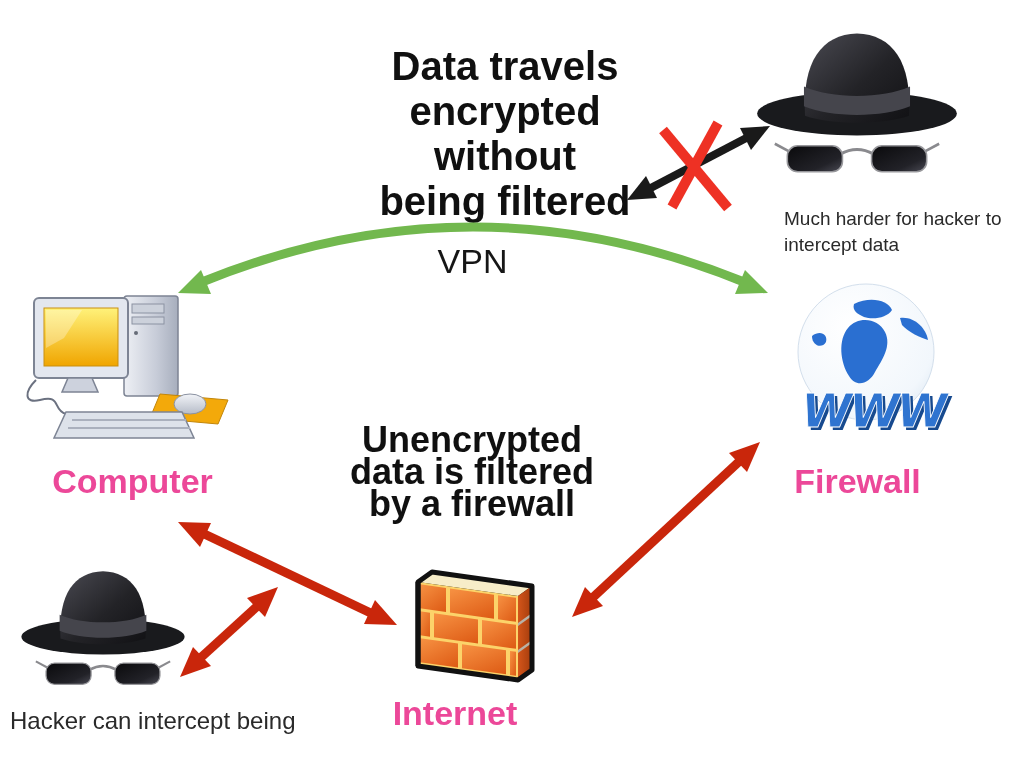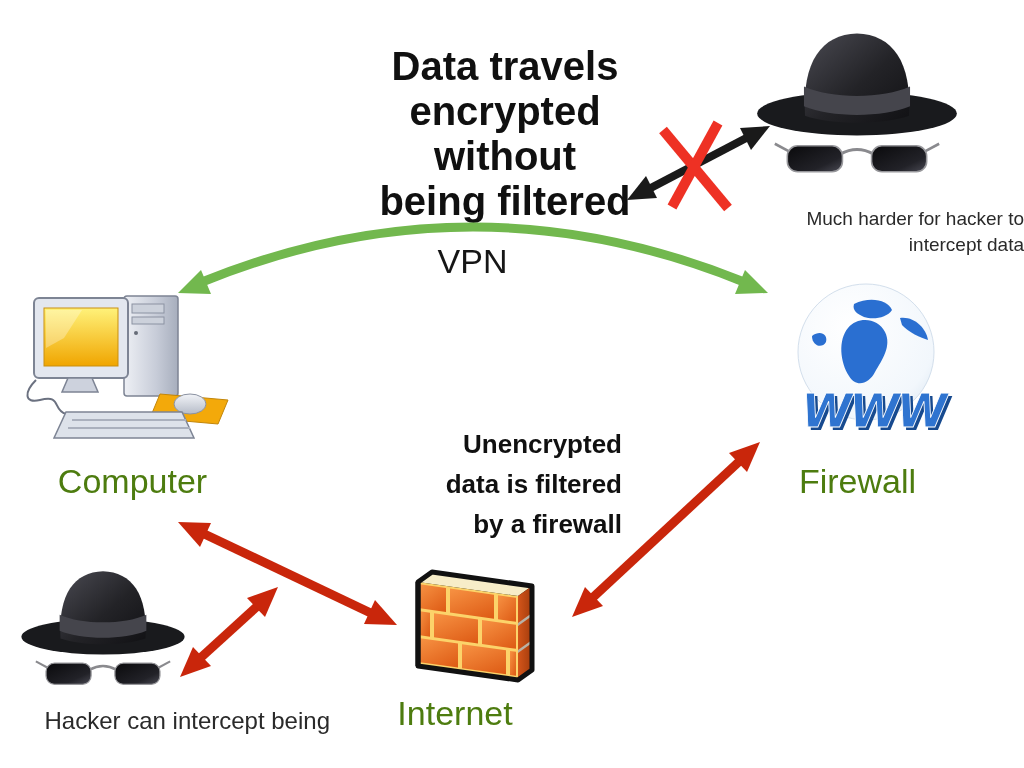--- a/index.html
+++ b/index.html
@@ -13,29 +13,29 @@
   .canvas{
     position:relative; width:1024px; height:768px; background:#ffffff;
     overflow:hidden; font-family:"Liberation Sans", sans-serif; color:var(--text-black);
   }
   .abs{ position:absolute; }
   .pre{ white-space:pre-line; }
   .bold-title{
     font-weight:700; text-align:center; color:#101010; letter-spacing:0;
   }
   .title-top{ left:335px; top:44px; width:340px; font-size:40px; line-height:45px;text-align:center; }
-  .title-mid{ left:322px; top:424px; width:300px; font-size:26px; line-height:40px;text-align:right; }
+  .title-mid{ left:322px; top:424px; width:300px; font-size:36px; line-height:32px; }
   .label{
-    font-weight:400; font-size:34px; color:#4d7c0f; text-align:center;
+    font-weight:700; font-size:34px; color:#ec4899; text-align:center;
   }
   .label-computer{ left:30px;  top:462px; width:205px; }
   .label-internet{ left:770px; top:462px; width:175px; }
   .label-firewall{ left:375px; top:694px; width:160px; }
   .label-vpn{ left:400px; top:242px; width:145px; font-weight:300; font-size:34px; text-align:center; color:#161616; }
-  .caption{ font-weight:300; color:#2a2a2a; text-align:right; }
+  .caption{ font-weight:300; color:#2a2a2a; text-align:left; }
   .caption-top{ left:784px; top:206px; width:240px; font-size:19px; line-height:26px; }
   .caption-bottom{ left:10px; top:707px; width:320px; font-size:24px; }
   svg{ display:block; }
   .overlay{ left:0; top:0; pointer-events:none; }
   .green-stroke{ stroke:var(--vpn-green); }
   .green-fill{ fill:var(--vpn-green); }
   .red-stroke{ stroke:var(--attack-red); }
   .red-fill{ fill:var(--attack-red); }
   .black-stroke{ stroke:var(--arrow-black); }
   .black-fill{ fill:var(--arrow-black); }

